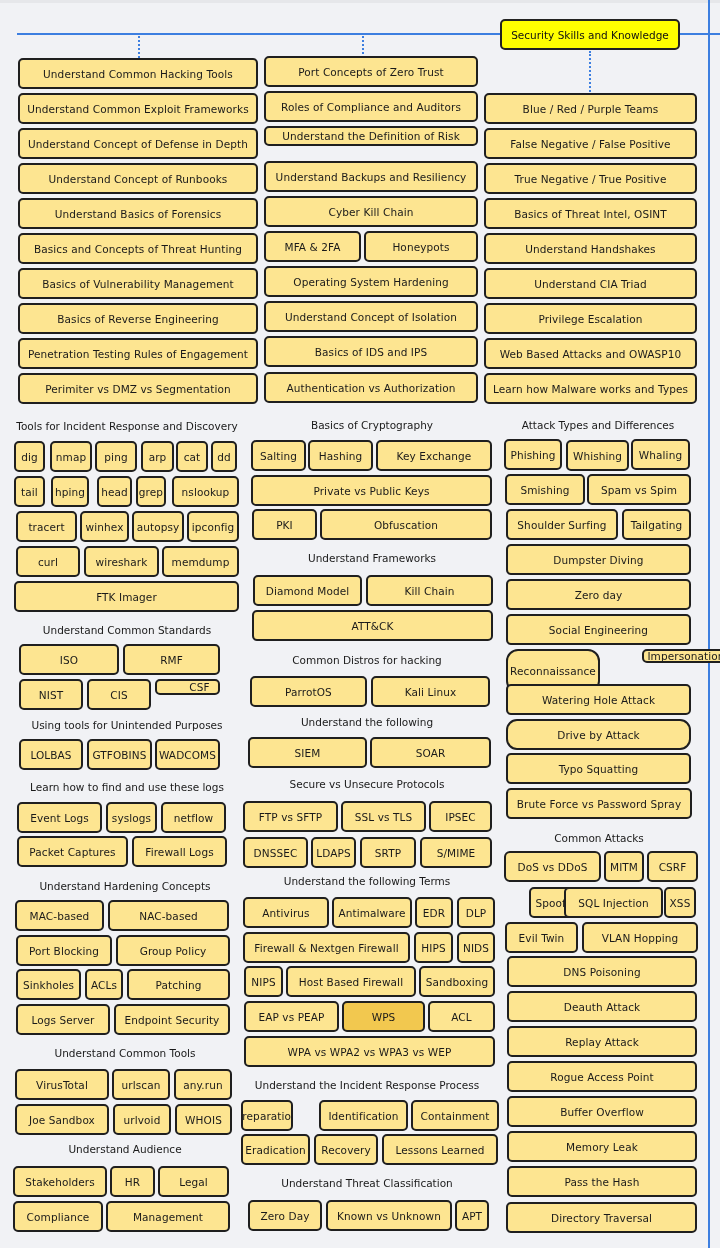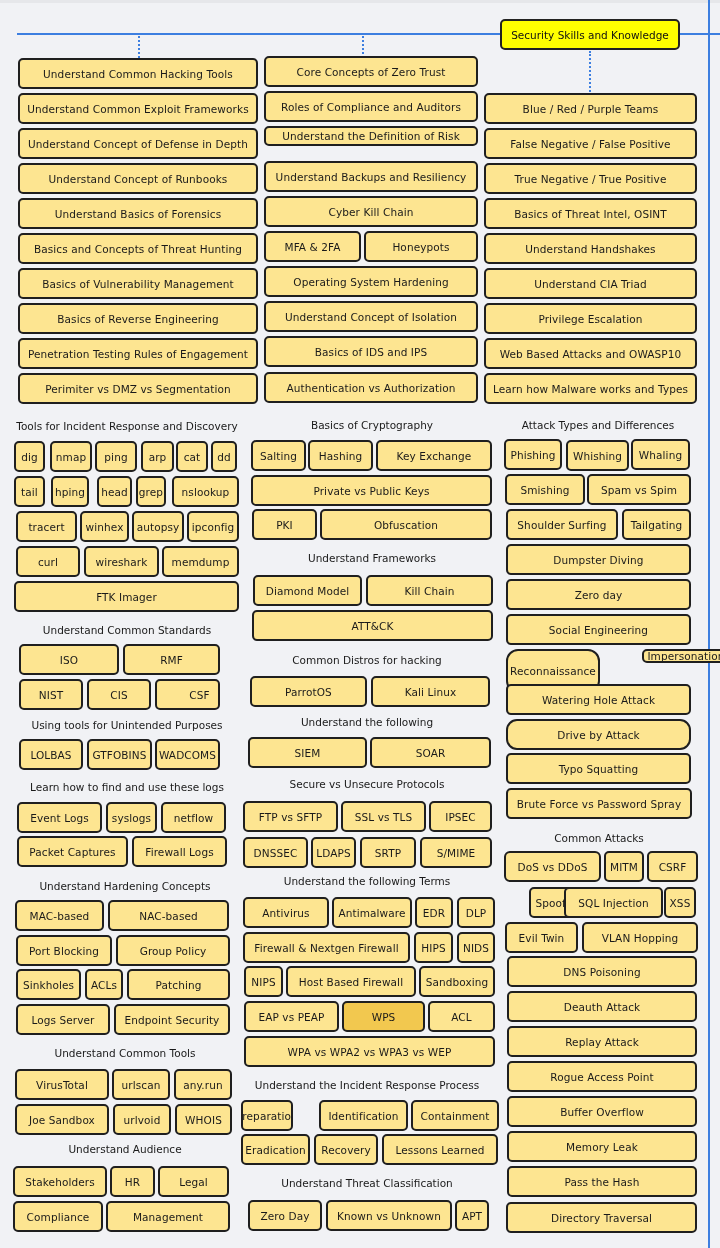--- a/index.html
+++ b/index.html
@@ -50,21 +50,21 @@
     <div class="n" style="left: 18px; top: 58px; width: 240px; height: 31px;">Understand Common Hacking Tools</div>
     <div class="n" style="left: 18px; top: 93px; width: 240px; height: 31px;">Understand Common Exploit Frameworks</div>
     <div class="n" style="left: 18px; top: 128px; width: 240px; height: 31px;">Understand Concept of Defense in Depth</div>
     <div class="n" style="left: 18px; top: 163px; width: 240px; height: 31px;">Understand Concept of Runbooks</div>
     <div class="n" style="left: 18px; top: 198px; width: 240px; height: 31px;">Understand Basics of Forensics</div>
     <div class="n" style="left: 18px; top: 233px; width: 240px; height: 31px;">Basics and Concepts of Threat Hunting</div>
     <div class="n" style="left: 18px; top: 268px; width: 240px; height: 31px;">Basics of Vulnerability Management</div>
     <div class="n" style="left: 18px; top: 303px; width: 240px; height: 31px;">Basics of Reverse Engineering</div>
     <div class="n" style="left: 18px; top: 338px; width: 240px; height: 31px;">Penetration Testing Rules of Engagement</div>
     <div class="n" style="left: 18px; top: 373px; width: 240px; height: 31px;">Perimiter vs DMZ vs Segmentation</div>
-    <div class="n" style="left: 264px; top: 56px; width: 214px; height: 31px;">Core Concepts of Zero Trust</div>
+    <div class="n" style="left: 264px; top: 56px; width: 214px; height: 31px;">Port Concepts of Zero Trust</div>
     <div class="n" style="left: 264px; top: 91px; width: 214px; height: 31px;">Roles of Compliance and Auditors</div>
     <div class="n" style="left: 264px; top: 126px; width: 214px; height: 20px;">Understand the Definition of Risk</div>
     <div class="n" style="left: 264px; top: 161px; width: 214px; height: 31px;">Understand Backups and Resiliency</div>
     <div class="n" style="left: 264px; top: 196px; width: 214px; height: 31px;">Cyber Kill Chain</div>
     <div class="n" style="left: 264px; top: 231px; width: 97px; height: 31px;">MFA &amp; 2FA</div>
     <div class="n" style="left: 364px; top: 231px; width: 114px; height: 31px;">Honeypots</div>
     <div class="n" style="left: 264px; top: 266px; width: 214px; height: 31px;">Operating System Hardening</div>
     <div class="n" style="left: 264px; top: 301px; width: 214px; height: 31px;">Understand Concept of Isolation</div>
     <div class="n" style="left: 264px; top: 336px; width: 214px; height: 31px;">Basics of IDS and IPS</div>
     <div class="n" style="left: 264px; top: 372px; width: 214px; height: 31px;">Authentication vs Authorization</div>
@@ -93,21 +93,21 @@
     <div class="n" style="left: 132px; top: 511px; width: 52px; height: 31px;">autopsy</div>
     <div class="n" style="left: 187px; top: 511px; width: 52px; height: 31px;">ipconfig</div>
     <div class="n" style="left: 16px; top: 546px; width: 64px; height: 31px;">curl</div>
     <div class="n" style="left: 84px; top: 546px; width: 75px; height: 31px;">wireshark</div>
     <div class="n" style="left: 162px; top: 546px; width: 77px; height: 31px;">memdump</div>
     <div class="n" style="left: 14px; top: 581px; width: 225px; height: 31px;">FTK Imager</div>
     <div class="n" style="left: 19px; top: 644px; width: 100px; height: 31px;">ISO</div>
     <div class="n" style="left: 123px; top: 644px; width: 97px; height: 31px;">RMF</div>
     <div class="n" style="left: 19px; top: 679px; width: 64px; height: 31px;">NIST</div>
     <div class="n" style="left: 87px; top: 679px; width: 64px; height: 31px;">CIS</div>
-    <div class="n" style="left: 155px; top: 679px; width: 65px; height: 31px; padding-left: 24px;">CSF</div>
+    <div class="n" style="left: 155px; top: 679px; width: 65px; height: 16px; padding-left: 24px;">CSF</div>
     <div class="n" style="left: 19px; top: 739px; width: 64px; height: 31px;">LOLBAS</div>
     <div class="n" style="left: 87px; top: 739px; width: 65px; height: 31px;">GTFOBINS</div>
     <div class="n" style="left: 155px; top: 739px; width: 65px; height: 31px;">WADCOMS</div>
     <div class="n" style="left: 17px; top: 802px; width: 85px; height: 31px;">Event Logs</div>
     <div class="n" style="left: 106px; top: 802px; width: 51px; height: 31px;">syslogs</div>
     <div class="n" style="left: 161px; top: 802px; width: 65px; height: 31px;">netflow</div>
     <div class="n" style="left: 17px; top: 836px; width: 111px; height: 31px;">Packet Captures</div>
     <div class="n" style="left: 132px; top: 836px; width: 95px; height: 31px;">Firewall Logs</div>
     <div class="n" style="left: 15px; top: 900px; width: 89px; height: 31px;">MAC-based</div>
     <div class="n" style="left: 108px; top: 900px; width: 121px; height: 31px;">NAC-based</div>

